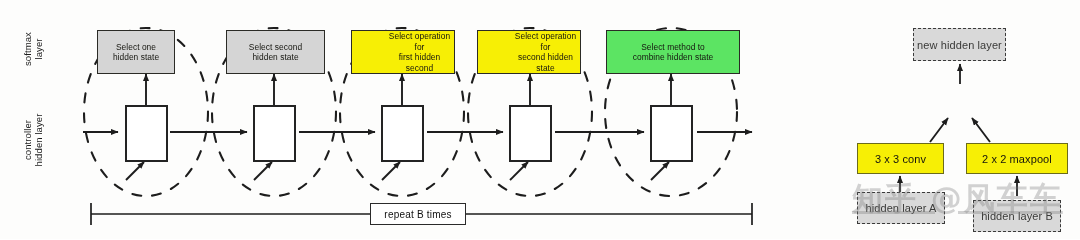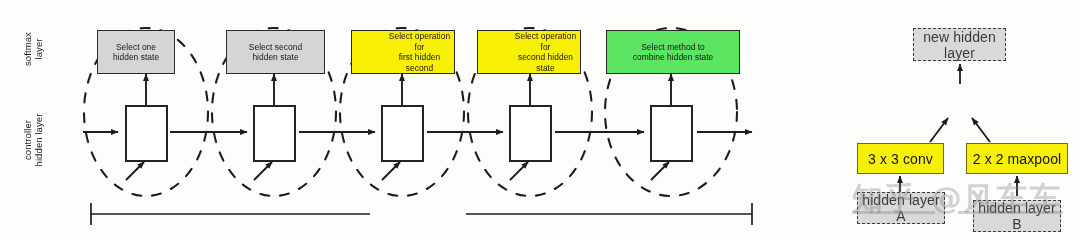--- a/index.html
+++ b/index.html
@@ -46,21 +46,21 @@
     position:absolute;
     background:#ffffff;
     border:2px solid #232323;
     box-sizing:border-box;
   }
 
   
   .nodebox{
     position:absolute;
     display:flex;align-items:center;justify-content:center;
-    font-size:14px;color:#14140e;text-align:center;
+    font-size:11px;color:#14140e;text-align:center;
     box-sizing:border-box;letter-spacing:.1px;
   }
   .nodebox.dashed{
     background:#d9d9d9;
     border:1.5px dashed #3a3a3a;
     color:#3a3a38;
   }
   .nodebox.green{background:#5ce463;border:1.6px solid #6b6b1c;}
   .nodebox.yellow{background:#f7ef05;border:1.6px solid #6b6b1c;}
 
@@ -188,20 +188,21 @@
       <span>combine hidden state</span>
     </div>
   </div>
 
   <div class="cell" style="left:125px;top:105px;width:43px;height:57px;"></div>
   <div class="cell" style="left:253px;top:105px;width:43px;height:57px;"></div>
   <div class="cell" style="left:381px;top:105px;width:43px;height:57px;"></div>
   <div class="cell" style="left:509px;top:105px;width:43px;height:57px;"></div>
   <div class="cell" style="left:650px;top:105px;width:43px;height:57px;"></div>
 
+  <div class="repeat-label" style="left:370px;top:203px;width:96px;height:22px;">repeat B times</div>
 
   <svg class="abs" style="left:840px;top:0;" width="240" height="239" viewBox="0 0 240 239">
     <defs>
       <marker id="ah2" markerWidth="9" markerHeight="9" refX="7.2" refY="3.1" orient="auto" markerUnits="userSpaceOnUse">
         <path d="M0,0 L7.8,3.1 L0,6.2 z" fill="#1d1d1d"></path>
       </marker>
     </defs>
     <g stroke="#1d1d1d" fill="none" stroke-width="1.8">
 
       <line x1="120" y1="84" x2="120" y2="64" marker-end="url(#ah2)"></line>

